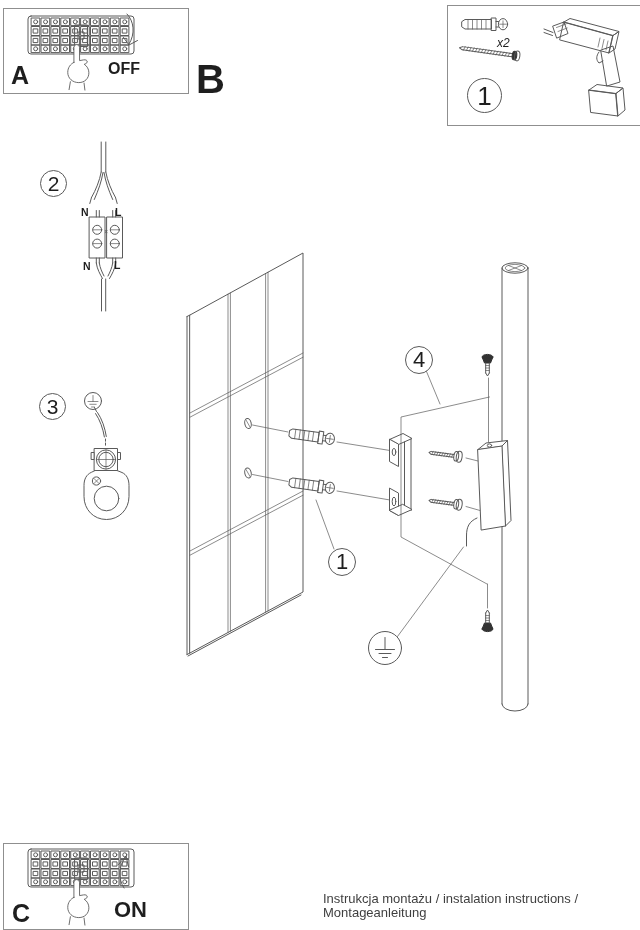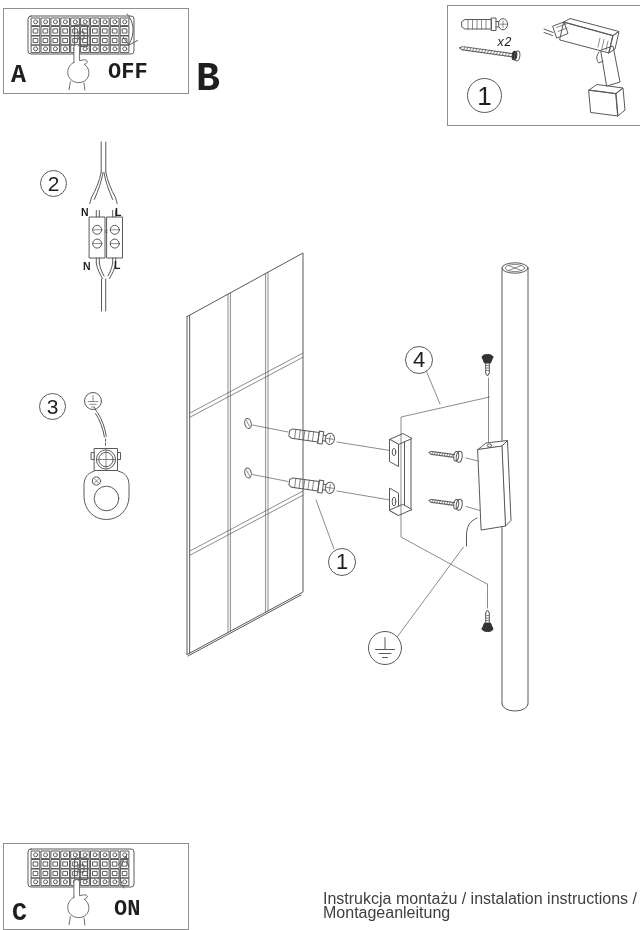--- a/index.html
+++ b/index.html
@@ -4,32 +4,32 @@
 <style>
   html,body{margin:0;padding:0;background:#ffffff;}
   .sheet{position:relative;width:640px;height:930px;background:#fff;overflow:hidden;
          font-family:"Liberation Sans",sans-serif;}
   .art{position:absolute;left:0;top:0;color:var(--line);}
   .art *{fill:none;stroke:currentColor;stroke-width:1;stroke-linecap:round;stroke-linejoin:round;}
   .art .fw{fill:#ffffff;}
   .art .dk{fill:var(--dark);stroke:var(--dark);}
   .art .thin{stroke-width:0.7;}
   .box{position:absolute;border:1px solid var(--border);background:transparent;}
-  .lbl{position:absolute;color:var(--text);font-family:Liberation Mono, monospace;
+  .lbl{position:absolute;color:var(--text);font-family:Liberation Sans, sans-serif;
        font-weight:700;white-space:nowrap;}
   .badge{position:absolute;border:1.3px solid var(--line);border-radius:50%;
          display:flex;align-items:center;justify-content:center;color:var(--text);
          font-family:"Liberation Sans",sans-serif;line-height:1;box-sizing:border-box;}
   .badge.s28{width:28px;height:28px;font-size:22px;}
   .badge.s27{width:27px;height:27px;font-size:21px;}
   .badge.s35{width:35px;height:35px;font-size:26px;}
   .nl{position:absolute;color:var(--text);font-weight:700;font-size:10.5px;
       font-family:"Liberation Sans",sans-serif;}
   .footer{position:absolute;left:323px;top:892px;color:var(--muted);
-          font-size:16px;line-height:14.2px;font-family:"Liberation Sans",sans-serif;}
+          font-size:13px;line-height:14.2px;font-family:"Liberation Sans",sans-serif;}
   .footer span{display:block;}
   .qty{position:absolute;font-style:italic;font-weight:400;font-size:12px;color:var(--text);}
 </style>
 </head>
 <body>
 
 <div class="sheet">
 
   <svg class="art" width="640" height="930" viewBox="0 0 640 930">
     <defs>
@@ -276,21 +276,21 @@
       <circle cx="385" cy="648" r="16.5"></circle>
       <path d="M385,637.5 V649.5 M375.5,649.5 H394.5 M379,653.5 H391 M382.5,657.5 H387.5"></path>
     </g>
   </svg>
 
   <div class="box" style="left:3px;top:8px;width:184px;height:84px;"></div>
   <div class="box" style="left:447px;top:5px;width:192px;height:119px;"></div>
   <div class="box" style="left:3px;top:843px;width:184px;height:85px;"></div>
 
   <span class="lbl" style="left:11px;top:61px;font-size:25px;">A</span>
-  <span class="lbl" style="left:108px;top:60px;font-size:22px;">OFF</span>
+  <span class="lbl" style="left:108px;top:60px;font-size:16px;">OFF</span>
   <span class="lbl" style="left:196px;top:57px;font-size:40px;">B</span>
   <span class="lbl qty" style="left:497px;top:36px;">x2</span>
   <span class="lbl" style="left:12px;top:899px;font-size:25px;">C</span>
   <span class="lbl" style="left:114px;top:897px;font-size:22px;">ON</span>
 
   <div class="badge s35" style="left:467px;top:78px;">1</div>
   <div class="badge s27" style="left:40px;top:170px;">2</div>
   <div class="badge s27" style="left:39px;top:393px;">3</div>
   <div class="badge s28" style="left:405px;top:346px;">4</div>
   <div class="badge s28" style="left:328px;top:548px;">1</div>

